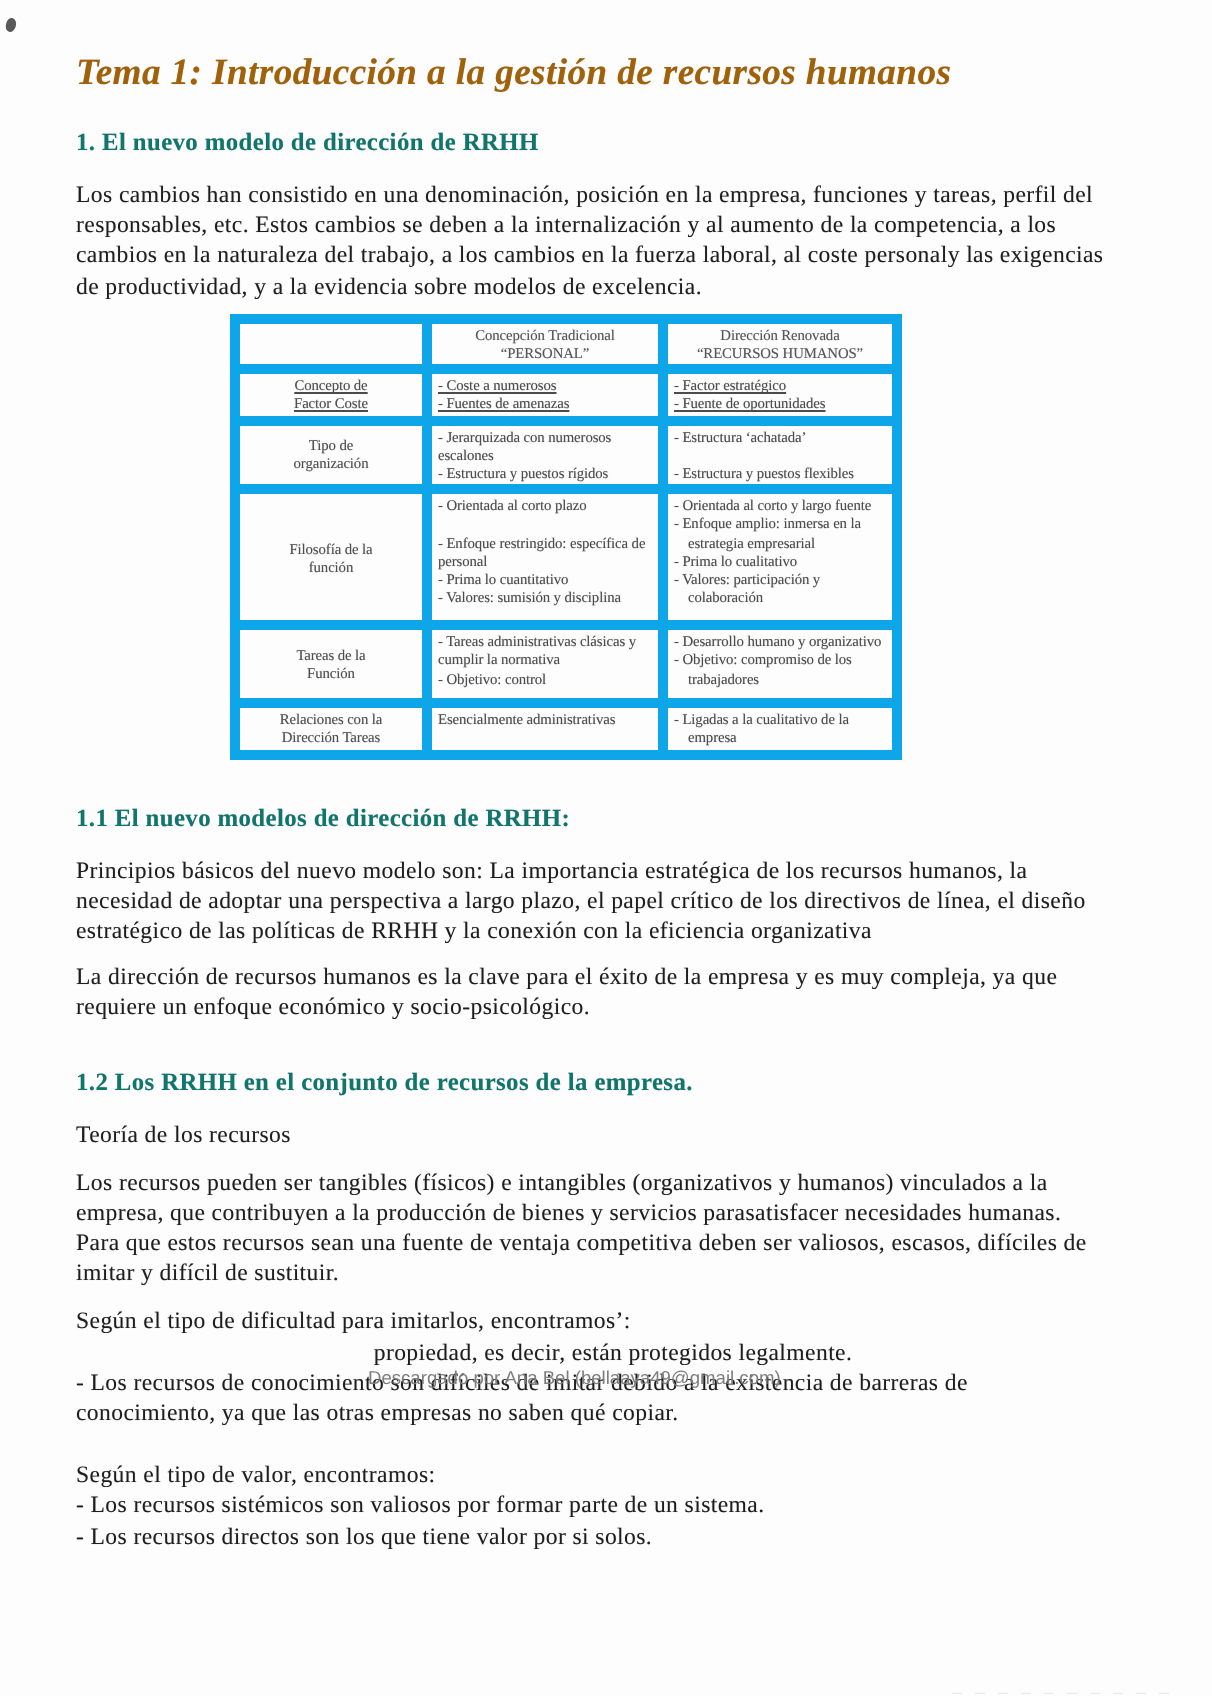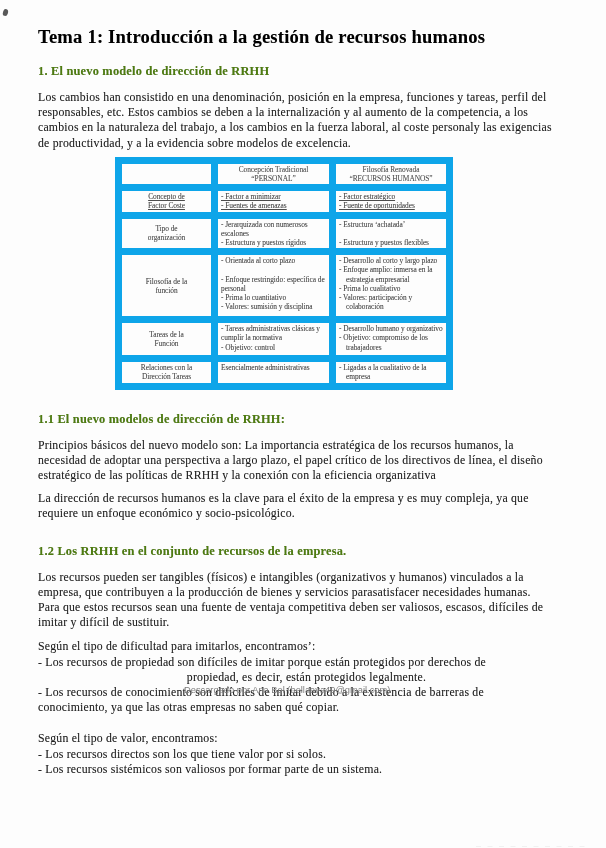--- a/index.html
+++ b/index.html
@@ -4,43 +4,43 @@
 <style>
   html,body{margin:0;padding:0;background:#ffffff;}
   .page{
     position:relative;width:606px;height:848px;background:#fdfdfd;
     font-family:"Liberation Serif", serif;color:#1e1e1e;overflow:hidden;
     text-shadow:0 0 .5px rgba(50,50,50,.35);
   }
   .speck{position:absolute;left:3px;top:9px;width:5px;height:7px;background:#3c3c3c;
     border-radius:45% 55% 50% 50%;transform:rotate(18deg);opacity:.85;}
   .content{position:absolute;left:38px;top:24px;width:537px;}
-  h1.title{font-size:18.6px;font-weight:bold;color:#000000;margin:2px 0 16px 0;letter-spacing:.2px;}
-  h2.sec{font-size:12.4px;font-weight:bold;color:#4d7c0f;margin:0 0 11px 0;letter-spacing:.2px;}
+  h1.title{font-size:18.6px;font-weight:bold;color:#a16207;margin:2px 0 16px 0;letter-spacing:.2px;font-style:italic;}
+  h2.sec{font-size:12.4px;font-weight:bold;color:#0f766e;margin:0 0 11px 0;letter-spacing:.2px;}
   h2.sp-top{margin-top:22px;}
   p.body{font-size:11.8px;line-height:15.2px;letter-spacing:.2px;margin:0 0 10px 0;max-width:516px;}
   p.tight{margin-bottom:6px;}
   p.m8{margin-bottom:8px;}
   .lead{font-size:11.8px;letter-spacing:.2px;margin:0 0 9px 0;}
   .block{margin-top:9px;}
   .block.sp{margin-top:16px;}
   .ln2{font-size:11.8px;line-height:15.2px;letter-spacing:.2px;}
   .wm-line{position:relative;text-align:center;}
   .watermark{
     position:absolute;left:146px;top:13px;white-space:nowrap;
     font-family:"Liberation Sans", sans-serif;font-size:9.3px;color:#7e7e7e;
     letter-spacing:0;text-shadow:none;
   }
   
   .tablewrap{margin:6px 0 0 77px;}
   table.cmp{
     border-collapse:collapse;table-layout:fixed;width:331px;
     font-size:7.4px;line-height:9.2px;letter-spacing:-.05px;color:#4c4c4c;
   }
-  table.cmp td{border:7px solid #0ea5e9;padding:1px 3px;vertical-align:top;overflow:hidden;}
+  table.cmp td{border:5px solid #0ea5e9;padding:1px 3px;vertical-align:top;overflow:hidden;}
   table.cmp td.hd{text-align:center;vertical-align:middle;color:#565656;padding:1px 2px;}
   table.cmp td.lbl{text-align:center;vertical-align:middle;color:#4f4f4f;}
   table.cmp .ln{min-height:9.2px;}
   table.cmp td.hang .ln{padding-left:7px;text-indent:-7px;}
   tr.h-head{height:22px;} tr.h-r0{height:22px;text-decoration:underline;} tr.h-r1{height:28px;}
   tr.h-r2{height:68px;} tr.h-r3{height:39px;} tr.h-r4{height:23px;}
   .footer-marks{
     position:absolute;left:476px;top:841px;white-space:nowrap;
     font-family:"Liberation Sans", sans-serif;font-size:9px;color:#ebebeb;
     letter-spacing:2px;text-shadow:none;
@@ -67,32 +67,32 @@
             <col style="width:117px">
           </colgroup>
         <tbody>
           <tr class="h-head">
             <td></td>
             <td class="hd">
               <div>Concepción Tradicional</div>
               <div>“PERSONAL”</div>
             </td>
             <td class="hd">
-              <div>Filosofía Renovada</div>
+              <div>Dirección Renovada</div>
               <div>“RECURSOS HUMANOS”</div>
             </td>
           </tr>
 
           <tr class="h-r0">
             <td class="lbl">
               <div>Concepto de</div>
               <div>Factor Coste</div>
             </td>
             <td>
-              <div class="ln">- Factor a minimizar</div>
+              <div class="ln">- Coste a numerosos</div>
               <div class="ln">- Fuentes de amenazas</div>
             </td>
             <td class="hang">
               <div class="ln">- Factor estratégico</div>
               <div class="ln">- Fuente de oportunidades</div>
             </td>
           </tr>
 
           <tr class="h-r1">
             <td class="lbl">
@@ -116,21 +116,21 @@
               <div>función</div>
             </td>
             <td>
               <div class="ln">- Orientada al corto plazo</div>
               <div class="ln"></div>
               <div class="ln">- Enfoque restringido: específica de personal</div>
               <div class="ln">- Prima lo cuantitativo</div>
               <div class="ln">- Valores: sumisión y disciplina</div>
             </td>
             <td class="hang">
-              <div class="ln">- Desarrollo al corto y largo plazo</div>
+              <div class="ln">- Orientada al corto y largo fuente</div>
               <div class="ln">- Enfoque amplio: inmersa en la estrategia empresarial</div>
               <div class="ln">- Prima lo cualitativo</div>
               <div class="ln">- Valores: participación y colaboración</div>
             </td>
           </tr>
 
           <tr class="h-r3">
             <td class="lbl">
               <div>Tareas de la</div>
               <div>Función</div>
@@ -159,35 +159,35 @@
           </tr>
         </tbody>
       </table>
     </div>
 
     <h2 class="sec sp-top">1.1 El nuevo modelos de dirección de RRHH:</h2>
     <p class="body m8">Principios básicos del nuevo modelo son: La importancia estratégica de los recursos humanos, la necesidad de adoptar una perspectiva a largo plazo, el papel crítico de los directivos de línea, el diseño estratégico de las políticas de RRHH y la conexión con la eficiencia organizativa</p>
     <p class="body">La dirección de recursos humanos es la clave para el éxito de la empresa y es muy compleja, ya que requiere un enfoque económico y socio-psicológico.</p>
 
     <h2 class="sec sp-top">1.2 Los RRHH en el conjunto de recursos de la empresa.</h2>
+    <div class="lead">Teoría de los recursos</div>
     <p class="body m8">Los recursos pueden ser tangibles (físicos) e intangibles (organizativos y humanos) vinculados a la empresa, que contribuyen a la producción de bienes y servicios parasatisfacer necesidades humanas. Para que estos recursos sean una fuente de ventaja competitiva deben ser valiosos, escasos, difíciles de imitar y difícil de sustituir.</p>
 
     <div class="block">
       <div class="ln2">Según el tipo de dificultad para imitarlos, encontramos’:</div>
-      <div class="ln2">- Los recursos de propiedad son difíciles de imitar porque están protegidos por derechos de</div>
       <div class="ln2 wm-line">
         <span>propiedad, es decir, están protegidos legalmente.</span>
         <span class="watermark">Descargado por Ana Bel (bellaaya49@gmail.com)</span>
       </div>
       <div class="ln2">- Los recursos de conocimiento son difíciles de imitar debido a la existencia de barreras de</div>
       <div class="ln2">conocimiento, ya que las otras empresas no saben qué copiar.</div>
     </div>
 
     <div class="block sp">
       <div class="ln2">Según el tipo de valor, encontramos:</div>
+      <div class="ln2">- Los recursos sistémicos son valiosos por formar parte de un sistema.</div>
       <div class="ln2">- Los recursos directos son los que tiene valor por si solos.</div>
-      <div class="ln2">- Los recursos sistémicos son valiosos por formar parte de un sistema.</div>
     </div>
 
   </div>
 
   <div class="footer-marks">– – – – – – – –  – –</div>
 </div>
 
 </body></html>

